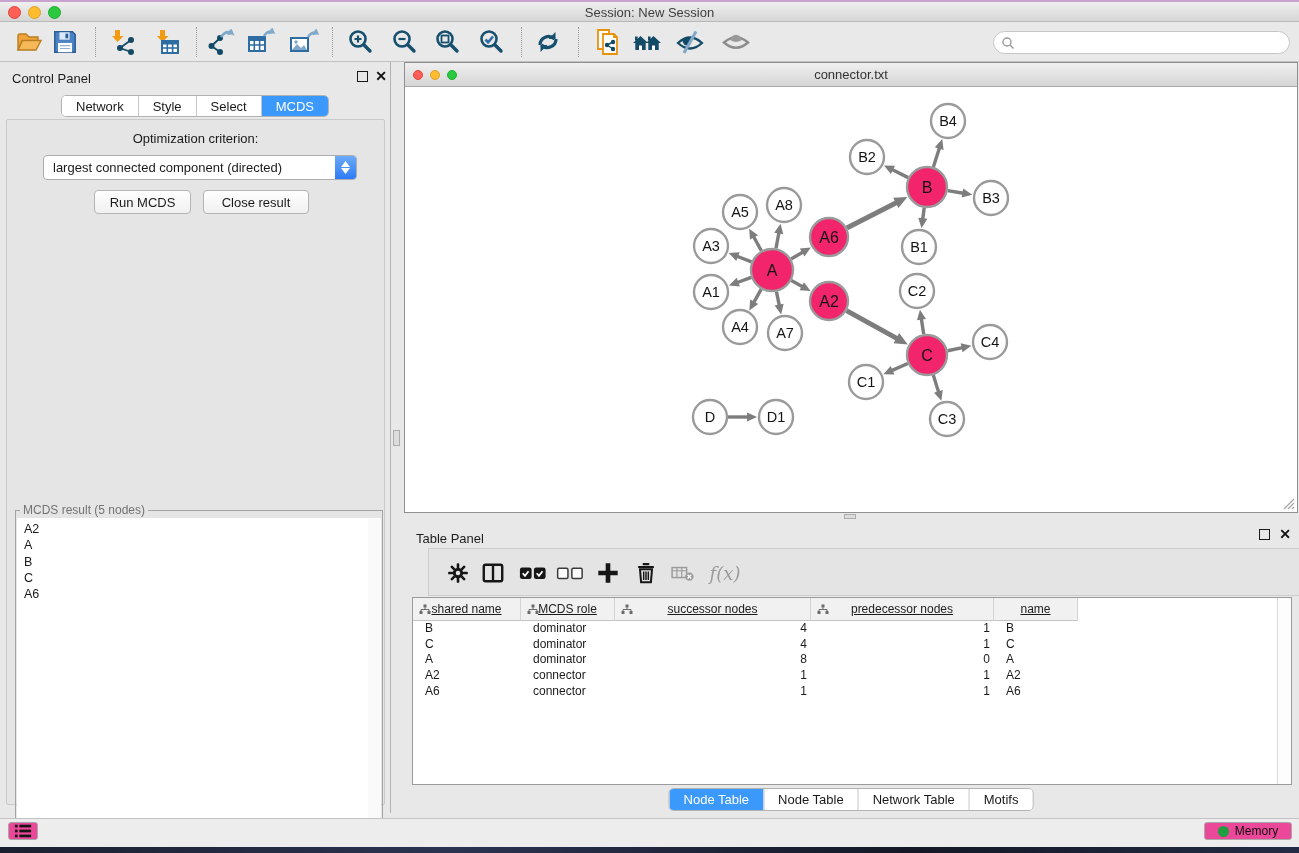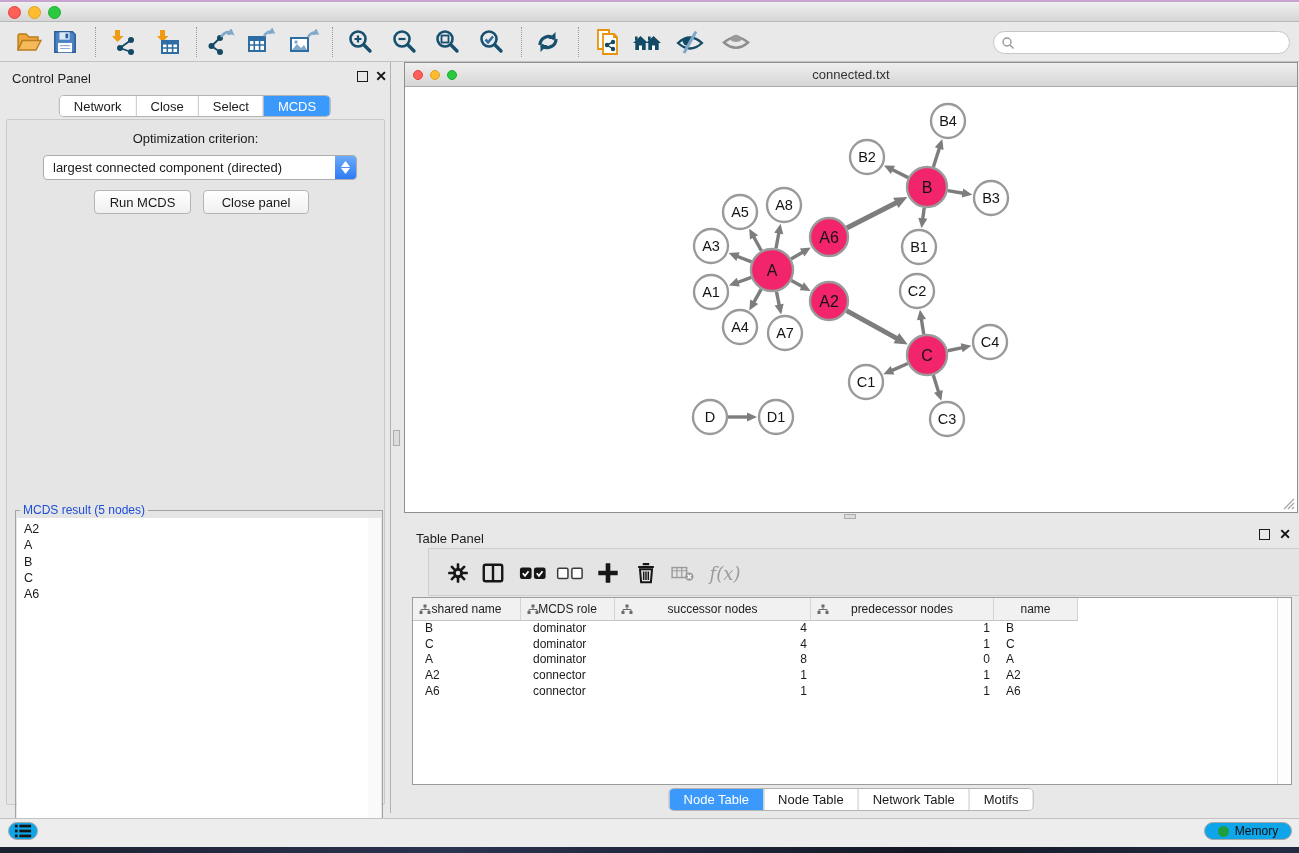--- a/index.html
+++ b/index.html
@@ -64,21 +64,21 @@
   #criterion .stepper svg { display:block; }
   .cp-btn { position:absolute; top:70px; height:24px; background:linear-gradient(#ffffff,#f0f0f0);
     border:1px solid #b5b5b5; border-radius:4px; font-size:13px; color:#1a1a1a;
     font-family:"Liberation Sans","DejaVu Sans",sans-serif; }
   #run-btn { left:87px; width:97px; }
   #close-btn { left:196px; width:106px; }
 
   #result-box { position:absolute; left:8px; top:390px; width:368px; height:348px;
     border:1px solid #a3a3a3; }
   #result-legend { position:absolute; left:4px; top:-8px; background:#e5e5e5; padding:0 3px;
-    font-size:12px; color:#1d4ed8; }
+    font-size:12px; color:#737373; }
   #result-list { position:absolute; left:1px; top:7px; width:352px; height:339px; background:#fff;
     border-right:1px solid #c5c5c5; overflow:hidden; padding-top:3px; }
   #result-list .li { font-size:12.5px; line-height:16.3px; padding-left:7px; }
   #result-scroll { position:absolute; right:1px; top:7px; width:13px; height:339px; background:#fafafa; }
 
   
   #net-window { left:404px; top:62px; width:894px; height:451px; background:#fff;
     border:1px solid #8f8f8f; }
   #net-title { position:absolute; left:0; top:0; width:100%; height:24px;
     background:linear-gradient(#efefef,#d6d6d6); border-bottom:1px solid #aaa; }
@@ -95,57 +95,58 @@
   #table-panel { left:404px; top:522px; width:894px; height:292px; background:#e8e8e8; }
   #tp-toolbar { position:absolute; left:24px; top:26px; width:880px; height:48px;
     background:#e4e4e4; border:1px solid #cdcdcd; }
   .tp-btn { position:absolute; top:8px; width:32px; height:32px; border:none; background:none;
     display:flex; align-items:center; justify-content:center; }
   #tp-fx { font-family:"DejaVu Serif","Liberation Serif",serif; font-style:italic;
     font-size:18px; color:#9b9b9b; }
 
   #tp-table { position:absolute; left:8px; top:75px; width:880px; height:188px; background:#fff;
     border:1px solid #9b9b9b; overflow:hidden; }
-  #tp-header { position:absolute; left:0; top:0; height:23px; display:flex; }
+  #tp-header { position:absolute; left:0; top:0; height:23px; display:flex;text-decoration:underline; }
   .th { height:23px; background:#f1f1f1; border-right:1px solid #d4d4d4; border-bottom:1px solid #c4c4c4;
     display:flex; align-items:center; justify-content:center; gap:5px; font-size:12px; color:#222;
     position:relative; }
   .th .th-icon { position:absolute; left:6px; top:6px; }
   #tp-rows { position:absolute; left:0; top:23px; width:100%; }
   .tr { display:flex; height:15.7px; }
   .td { font-size:12px; line-height:15.7px; white-space:nowrap; overflow:hidden; }
   .td.al { text-align:left; padding-left:12px; }
   .td.ar { text-align:right; padding-right:4px; }
   #tp-scroll-lane { position:absolute; right:0; top:0; width:14px; height:100%;
     border-left:1px solid #dcdcdc; background:#fdfdfd; }
 
   #tp-tabs { position:absolute; left:50%; transform:translateX(-50%); top:266px; height:23px; }
 
   
   #status-bar { left:0; top:818px; width:1299px; height:29px; background:#ededed;
     border-top:1px solid #c3c3c3; }
-  .sb-btn { position:absolute; top:3px; height:18px; background:#0ea5e9; border:1px solid #a9a9a9;
-    border-radius:12px; display:flex; align-items:center; justify-content:center; }
+  .sb-btn { position:absolute; top:3px; height:18px; background:#ec4899; border:1px solid #a9a9a9;
+    border-radius:3px; display:flex; align-items:center; justify-content:center; }
   #sb-list { left:8px; width:30px; }
   #sb-memory { right:7px; width:88px; gap:6px; font-size:12px; color:#111; }
   #sb-memory .dot { width:11px; height:11px; border-radius:50%; background:#1e9e3e; }
   #bottom-strip { left:0; top:847px; width:1299px; height:6px;
     background:linear-gradient(90deg,#1b2030,#2a3350 35%,#141826 70%,#232c44); }
 
   svg { display:block; }
 </style>
 </head>
 <body>
 
 <div id="titlebar" class="abs">
   <div class="lights">
     <span class="light red"></span>
     <span class="light yellow"></span>
     <span class="light green"></span>
   </div>
+  <div class="title">Session: New Session</div>
 </div>
 
 <div id="toolbar" class="abs">
   <button class="tbtn" style="left:13px">
     <svg width="28" height="28" viewBox="0 0 28 28">
       <path d="M3 22 V8 q0-2 2-2 h6 l3 3 h9 v4 H7 z" fill="#f0a43c" stroke="#b97e20" stroke-width="1.4"></path>
       <path d="M3 22 l4.5-9.5 H26 L21 22 z" fill="#f6b95a" stroke="#b97e20" stroke-width="1.4"></path>
     </svg>
   </button>
   <button class="tbtn" style="left:49px">
@@ -291,42 +292,42 @@
 
 <div id="control-panel" class="abs">
   <div class="panel-head">
     <span class="ph-title">Control Panel</span>
     <button class="ph-float" style="left:357px"></button>
     <button class="ph-close" style="left:373px">✕</button>
   </div>
 
   <div id="cp-tabs" class="seg">
       <button class="seg-btn">Network</button>
-      <button class="seg-btn">Close</button>
+      <button class="seg-btn">Style</button>
       <button class="seg-btn">Select</button>
       <button class="seg-btn seg-sel">MCDS</button>
     </div>
 
   <div id="cp-body">
     <div id="criterion">
       <span class="sel-text">largest connected component (directed)</span>
       <span class="stepper">
         <svg width="9" height="6" viewBox="0 0 9 6">
             <path d="M4.5 0 L9 6 H0 z" fill="#fff"></path>
           </svg>
         <svg width="9" height="6" viewBox="0 0 9 6">
             <path d="M4.5 6 L0 0 H9 z" fill="#fff"></path>
           </svg>
       </span>
     </div>
 
     <div id="opt-label">Optimization criterion:</div>
 
     <button id="run-btn" class="cp-btn">Run MCDS</button>
-    <button id="close-btn" class="cp-btn">Close panel</button>
+    <button id="close-btn" class="cp-btn">Close result</button>
 
     <div id="result-box">
       <span id="result-legend">MCDS result (5 nodes)</span>
       <div id="result-list">
           <div class="li">A2</div>
           <div class="li">A</div>
           <div class="li">B</div>
           <div class="li">C</div>
           <div class="li">A6</div>
         </div>
@@ -338,21 +339,21 @@
 <div class="abs split-handle" style="left:393px; top:430px; width:7px; height:16px"></div>
 <div class="abs split-handle" style="left:844px; top:514px; width:12px; height:5px"></div>
 
 <div id="net-window" class="abs">
   <div id="net-title">
     <div class="lights">
       <span class="light red"></span>
       <span class="light yellow"></span>
       <span class="light green"></span>
     </div>
-    <div class="title">connected.txt</div>
+    <div class="title">connector.txt</div>
   </div>
   <div id="net-canvas">
     <svg id="graph-svg" width="892" height="425" viewBox="405 87 892 425">
         <g>
           <line x1="751.3048053392778" y1="277.46384069730965" x2="737.3393386591009" y2="282.5005663852423" stroke="#7d7d7d" stroke-width="3.4"></line>
           <polygon points="728.8731226615328,285.5539557614144 736.7194080887872,277.8341238335772 739.8406505622075,286.48847796442465" fill="#7d7d7d"></polygon>
         </g>
         <g>
           <line x1="751.5275490626575" y1="261.94526520498" x2="737.0558466475268" y2="256.25148064820723" stroke="#7d7d7d" stroke-width="3.4"></line>
           <polygon points="728.6807530822504,252.95636186842634 739.6705844200011,252.33700157926378 736.3022407784473,260.8982083348797" fill="#7d7d7d"></polygon>

